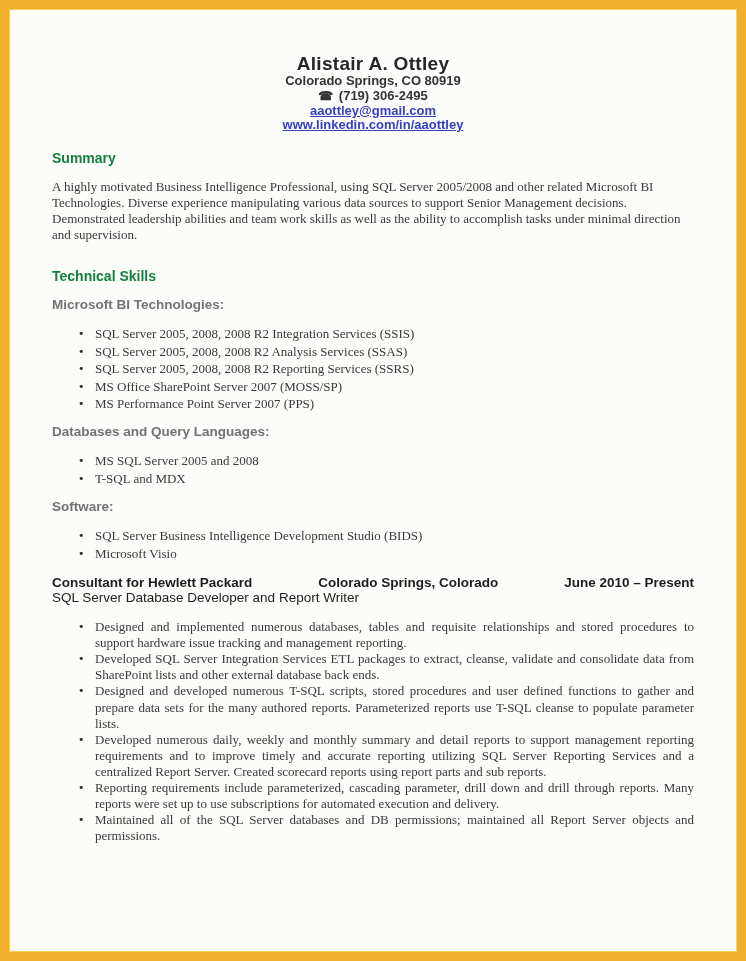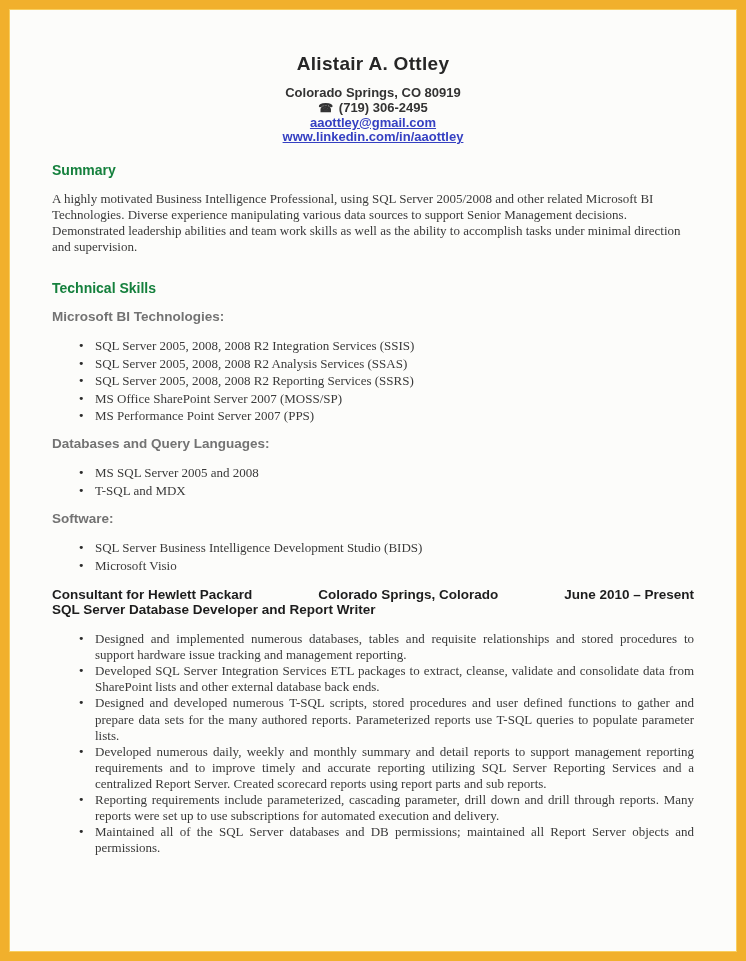--- a/index.html
+++ b/index.html
@@ -21,21 +21,21 @@
     color: #333;
   }
 
   
   .header {
     margin-top: 44px;
     text-align: center;
     color: #2c2c2c;
   }
   .name {
-    margin: 12px;
+    margin: 0;
     font-size: 19px;
     line-height: 21px;
     font-weight: bold;
     letter-spacing: 0.3px;
     color: #262626;
   }
   .contact-line {
     font-size: 13px;
     line-height: 14.8px;
     font-weight: bold;
@@ -106,21 +106,21 @@
     justify-content: space-between;
     margin-top: 13px;
     font-size: 13.5px;
     line-height: 15px;
     font-weight: bold;
     color: #1d1d1d;
   }
   .job-title {
     font-size: 13.5px;
     line-height: 15px;
-    font-weight: bold;
+    font-weight: normal;
     color: #1d1d1d;
   }
   ul.experience-list { margin-top: 14px; }
   ul.experience-list li {
     line-height: 16.1px;
     text-align: justify;
   }
 </style>
 </head>
 <body>
@@ -215,21 +215,21 @@
           <span>Designed and implemented numerous databases, tables and requisite relationships and stored procedures to support hardware issue tracking and management reporting.</span>
         </li>
 
         <li>
           <span class="bullet-marker">•</span>
           <span>Developed SQL Server Integration Services ETL packages to extract, cleanse, validate and consolidate data from SharePoint lists and other external database back ends.</span>
         </li>
 
         <li>
           <span class="bullet-marker">•</span>
-          <span>Designed and developed numerous T-SQL scripts, stored procedures and user defined functions to gather and prepare data sets for the many authored reports. Parameterized reports use T-SQL queries to populate parameter lists.</span>
+          <span>Designed and developed numerous T-SQL scripts, stored procedures and user defined functions to gather and prepare data sets for the many authored reports. Parameterized reports use T-SQL cleanse to populate parameter lists.</span>
         </li>
 
         <li>
           <span class="bullet-marker">•</span>
           <span>Developed numerous daily, weekly and monthly summary and detail reports to support management reporting requirements and to improve timely and accurate reporting utilizing SQL Server Reporting Services and a centralized Report Server. Created scorecard reports using report parts and sub reports.</span>
         </li>
 
         <li>
           <span class="bullet-marker">•</span>
           <span>Reporting requirements include parameterized, cascading parameter, drill down and drill through reports. Many reports were set up to use subscriptions for automated execution and delivery.</span>

